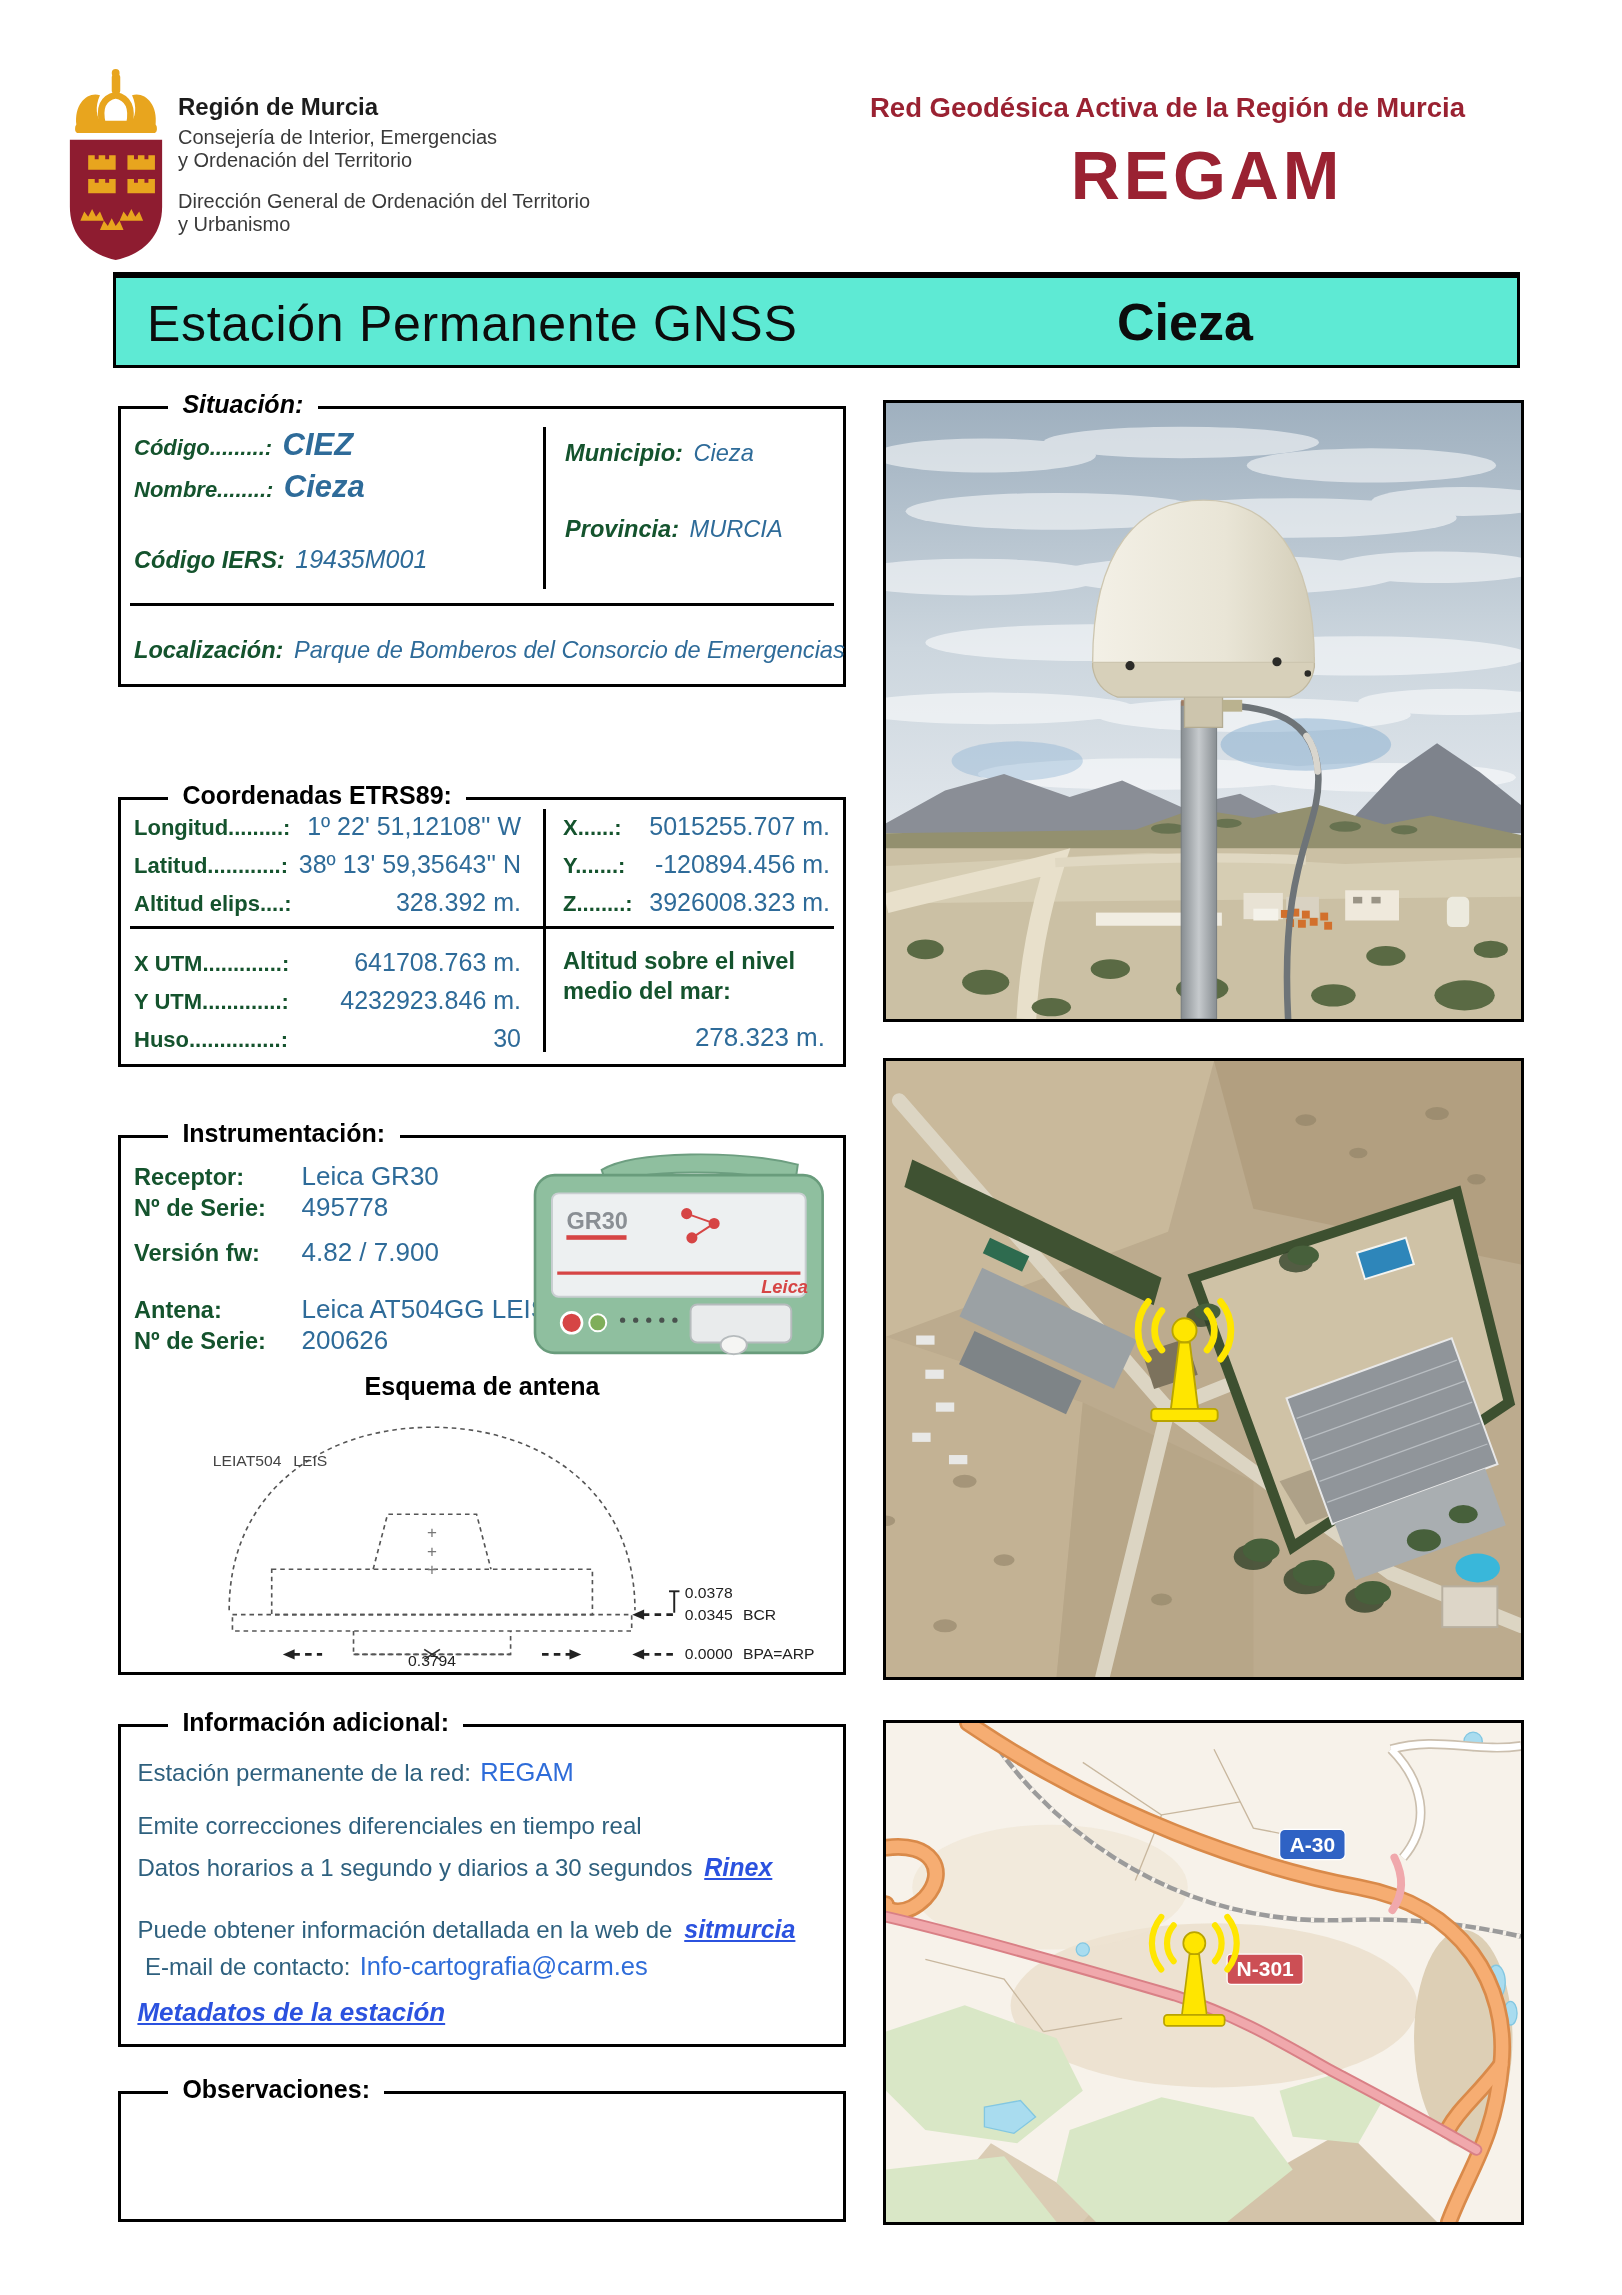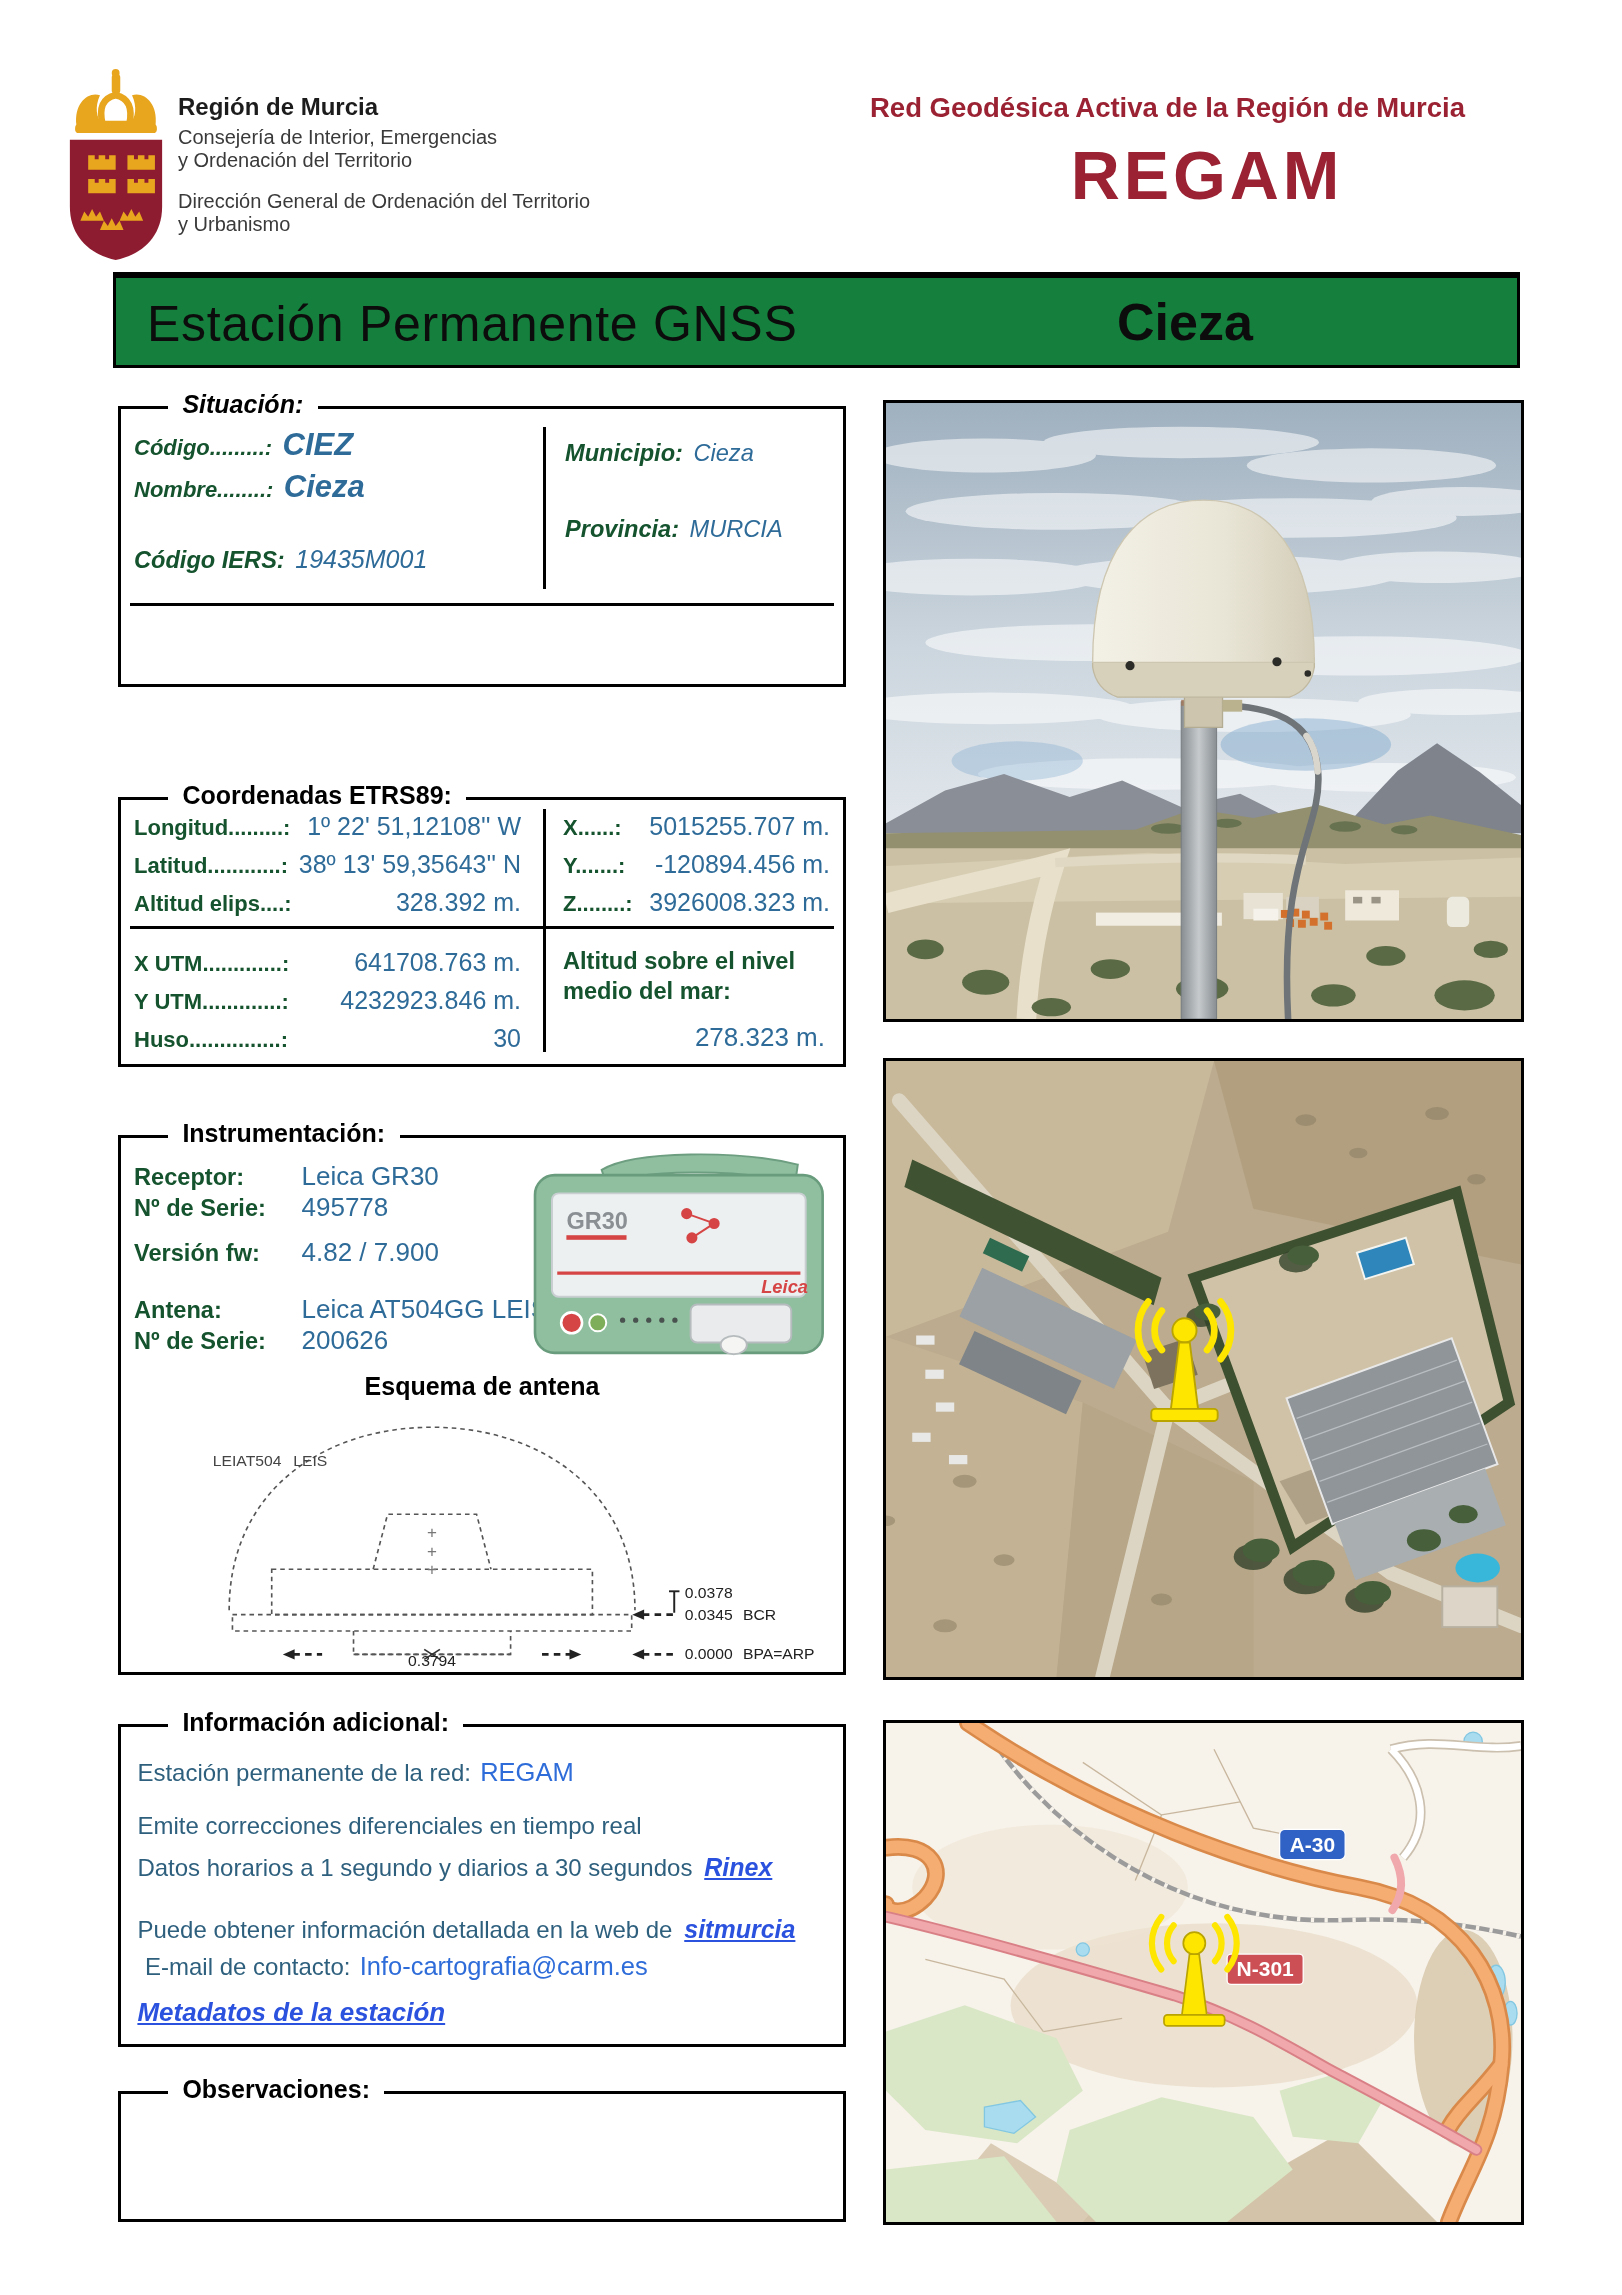--- a/index.html
+++ b/index.html
@@ -10,21 +10,21 @@
   }
   .abs{position:absolute;}
 
   
   .org-name{font-size:24px;font-weight:bold;color:#1c1c1c;}
   .org-line{font-size:20px;color:#3a3a3a;}
   .net-title{font-size:27.5px;font-weight:bold;color:#9a2232;width:674px;}
   .net-acronym{font-size:68px;font-weight:bold;color:#9a2232;text-align:center;width:674px;letter-spacing:3.9px;}
 
   
-  .title-box{left:113px;top:272px;width:1407px;height:96px;border:3.3px solid #000;border-top-width:6.5px;box-sizing:border-box;background:#15803d;}
+  .title-box{left:113px;top:272px;width:1407px;height:96px;border:3.3px solid #000;border-top-width:6.5px;box-sizing:border-box;background:#5eead4;}
   .title-main{left:31px;top:17px;font-size:50px;letter-spacing:0.7px;color:#0c0c0c;}
   .title-station{left:1001px;top:14.4px;font-size:52px;font-weight:bold;color:#0c0c0c;}
 
   
   .panel{position:absolute;left:118px;width:728px;border:3.9px solid #000;box-sizing:border-box;background:#fff;}
   .legend{position:absolute;top:-19.6px;left:47px;background:#fff;padding:0 14.4px;font-size:25px;font-weight:bold;line-height:30px;white-space:nowrap;}
   .row{position:absolute;display:flex;align-items:baseline;white-space:nowrap;}
   .row.sb{justify-content:space-between;}
   .lbl{font-weight:bold;font-size:22px;color:#14532d;}
   .lbl.md{font-size:23.6px;}
@@ -130,20 +130,24 @@
     <span class="lbl md">Municipio:</span>
     <span class="val" style="font-size:23.6px;">Cieza</span>
   </div>
   <div class="row" style="top:107px;left:444px;justify-content:center;">
     <span class="lbl md">Provincia:</span>
     <span class="val" style="font-size:23.6px;">MURCIA</span>
   </div>
 
   <div class="hsep" style="top:194px;"></div>
 
+  <div class="row" style="top:228px;left:13px;">
+    <span class="lbl md">Localización:</span>
+    <span class="val" style="font-size:23.6px;">Parque de Bomberos del Consorcio de Emergencias</span>
+  </div>
 </div>
 
 <div class="panel" style="top:797px;height:270px;">
   <span class="legend">Coordenadas ETRS89:</span>
 
   <div class="row sb" style="top:11.8px;left:13px;width:387px;">
     <span class="lbl">Longitud.........:</span>
     <span class="val noml">1º 22' 51,12108'' W</span>
   </div>
   <div class="row sb" style="top:50px;left:13px;width:387px;">

